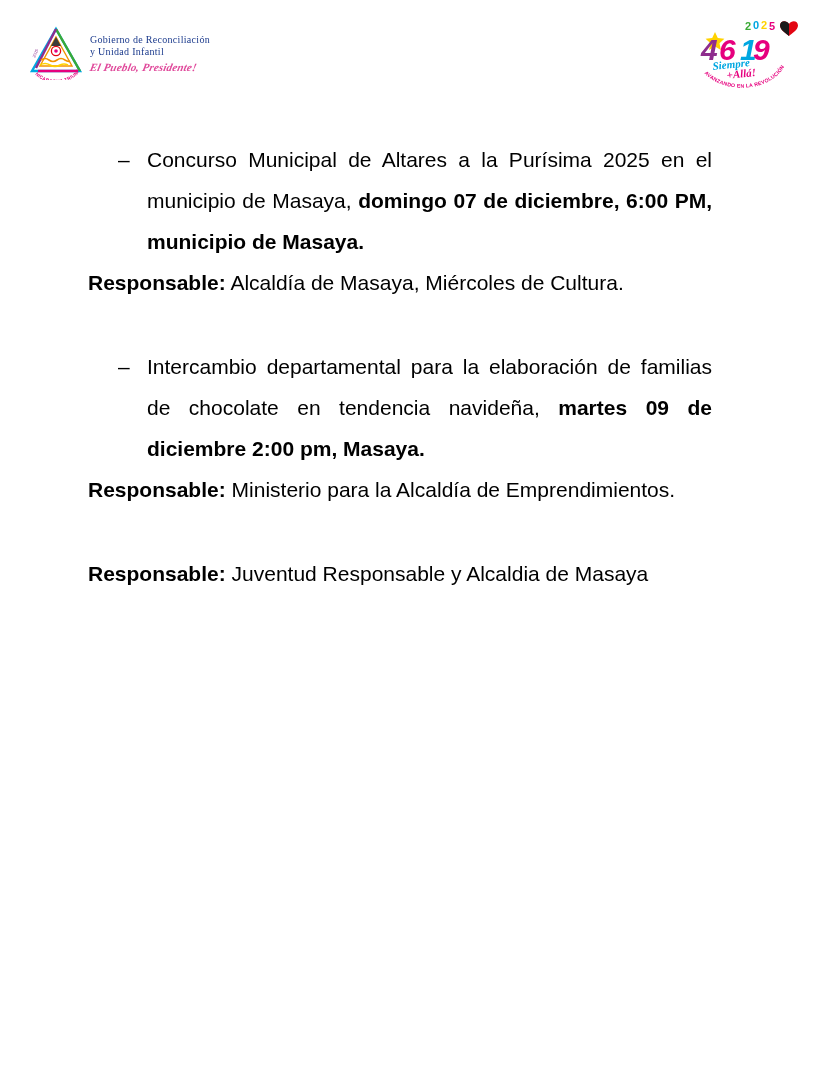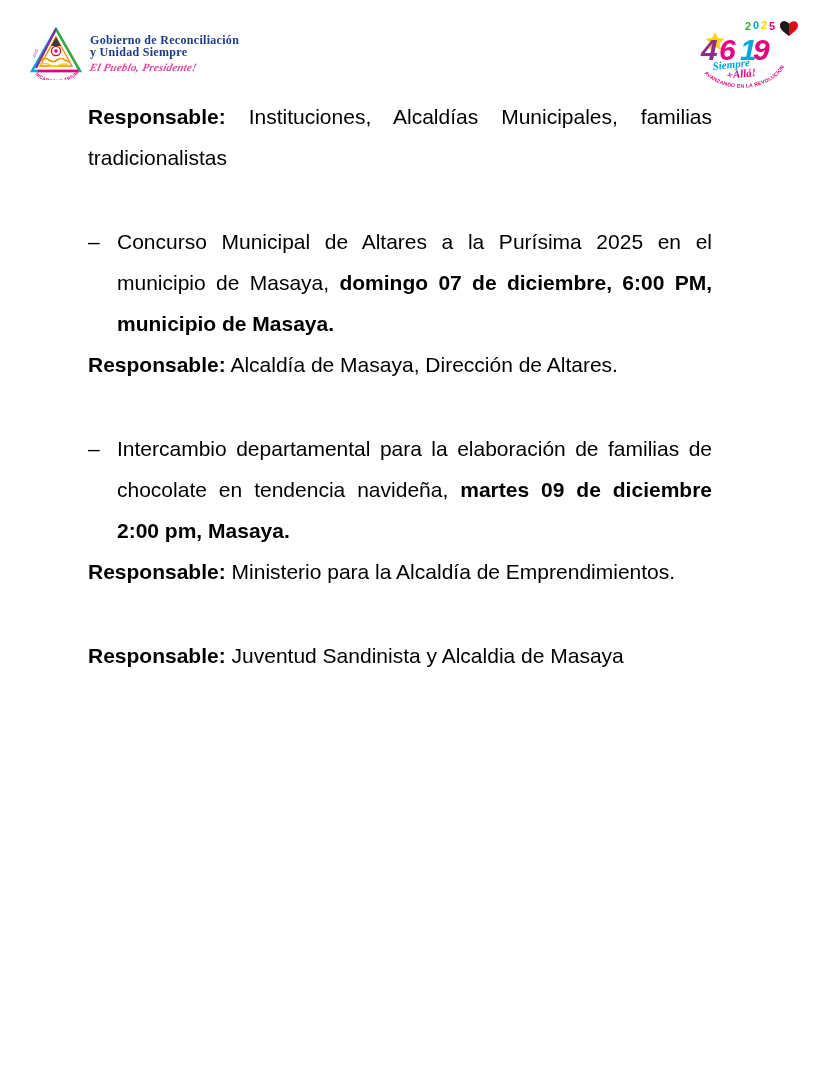--- a/index.html
+++ b/index.html
@@ -45,22 +45,22 @@
   }
   .gov-mark svg { display: block; }
   .gov-wordmark {
     display: flex;
     flex-direction: column;
     justify-content: center;
     padding-top: 2px;
   }
   .gov-line1, .gov-line2 {
     font-family: "Liberation Serif", serif;
-    font-weight: bold;
-    font-size: 12px;
+    font-weight: normal;
+    font-size: 10px;
     line-height: 12px;
     color: #1b3a8c;
     letter-spacing: 0.3px;
     white-space: nowrap;
   }
   .gov-slogan {
     margin-top: 3px;
     font-family: "Liberation Serif", serif;
     font-style: italic;
     font-weight: bold;
@@ -95,20 +95,21 @@
     font-size: 21px;
     line-height: 41px;
     text-align: justify;
     text-justify: inter-word;
     color: #000000;
     margin: 0;
   }
   .para.hang {
     padding-left: 29px;
     text-indent: -29px;
+    margin-left: 30px;
   }
   .dash {
     display: inline-block;
     width: 29px;
     text-indent: 0;
   }
   b, .bold { font-weight: bold; }
 </style>
 </head>
 <body>
@@ -138,21 +139,21 @@
           <path id="arcPathGov" d="M5 48 A 26 20 0 0 0 51 48" fill="none" stroke="none"></path>
           <text font-family="Liberation Sans, sans-serif" font-size="4.6" font-weight="bold" fill="#e6007e" letter-spacing="0.3">
             <textPath href="#arcPathGov" startOffset="6%">NICARAGUA TRIUNFA</textPath>
           </text>
 
           <text x="7" y="34" font-family="Liberation Sans, sans-serif" font-size="4" fill="#8e2d8e" transform="rotate(-68 7 34)">2025</text>
         </svg>
       </div>
       <div class="gov-wordmark">
         <div class="gov-line1">Gobierno de Reconciliación</div>
-        <div class="gov-line2">y Unidad Siempre</div>
+        <div class="gov-line2">y Unidad Infantil</div>
         <div class="gov-slogan">El Pueblo, Presidente!</div>
       </div>
     </div>
 
     <div class="anniv-emblem">
       <svg width="110" height="72" viewBox="0 0 110 72" xmlns="http://www.w3.org/2000/svg">
 
         <text x="48" y="14" font-family="Liberation Sans, sans-serif" font-size="11" font-weight="bold" fill="#3aaa35" letter-spacing="1.2">2</text>
         <text x="56" y="13" font-family="Liberation Sans, sans-serif" font-size="11" font-weight="bold" fill="#00a7e1" letter-spacing="1.2">0</text>
         <text x="64" y="13" font-family="Liberation Sans, sans-serif" font-size="11" font-weight="bold" fill="#ffd200" letter-spacing="1.2">2</text>
@@ -175,31 +176,30 @@
         <text font-family="Liberation Sans, sans-serif" font-size="5.2" font-weight="bold" fill="#e6007e" letter-spacing="0.2">
           <textPath href="#arcPathAnniv" startOffset="2%">AVANZANDO EN LA REVOLUCIÓN</textPath>
         </text>
       </svg>
     </div>
 
   </div>
 
   <div class="content">
 
-    <p class="para"><b>Responsable:</b><span> Instituciones, Alcaldías Municipales, familias tradicionalistas</span></p>
 
     <div class="block-gap"></div>
 
     <p class="para hang"><span class="dash">–</span><span>Concurso Municipal de Altares a la Purísima 2025 en el municipio de Masaya, </span><b>domingo 07 de diciembre, 6:00 PM, municipio de Masaya.</b></p>
-    <p class="para"><b>Responsable:</b><span> Alcaldía de Masaya, Dirección de Altares.</span></p>
+    <p class="para"><b>Responsable:</b><span> Alcaldía de Masaya, Miércoles de Cultura.</span></p>
 
     <div class="block-gap"></div>
 
     <p class="para hang"><span class="dash">–</span><span>Intercambio departamental para la elaboración de familias de chocolate en tendencia navideña, </span><b>martes 09 de diciembre 2:00 pm, Masaya.</b></p>
     <p class="para"><b>Responsable:</b><span> Ministerio para la Alcaldía de Emprendimientos.</span></p>
 
     <div class="block-gap"></div>
 
-    <p class="para"><b>Responsable:</b><span> Juventud Sandinista y Alcaldia de Masaya</span></p>
+    <p class="para"><b>Responsable:</b><span> Juventud Responsable y Alcaldia de Masaya</span></p>
 
   </div>
 
 </div>
 
 </body></html>

